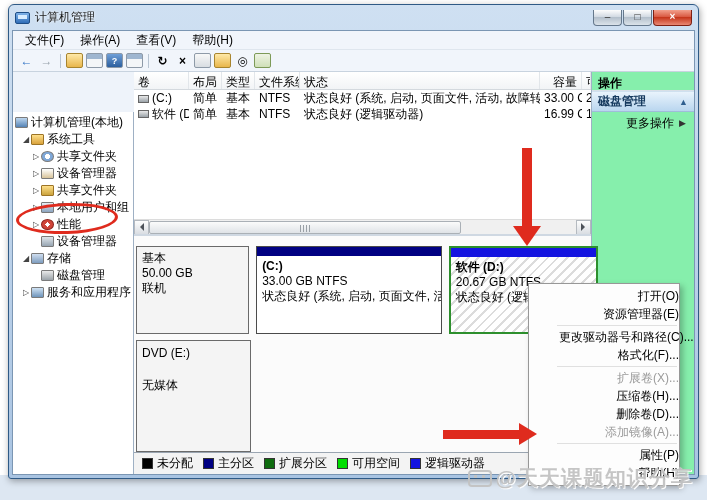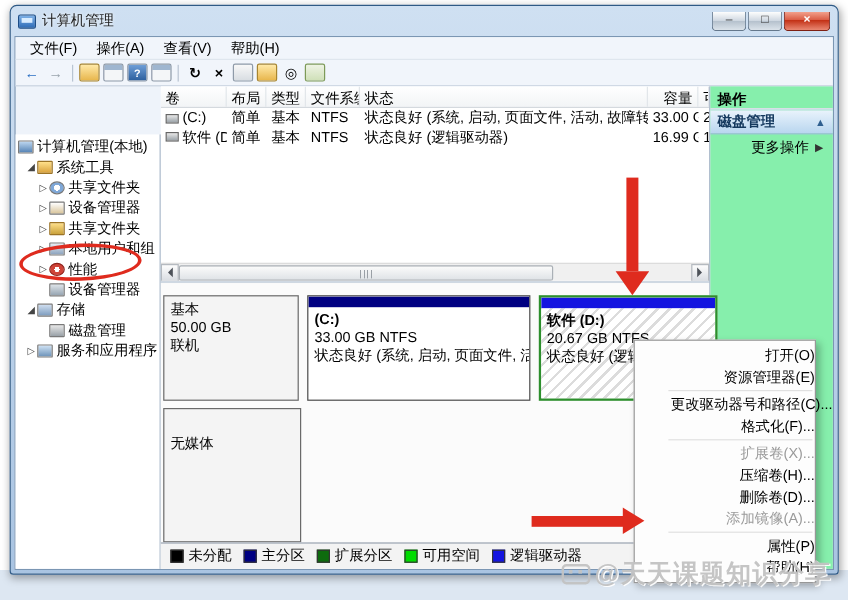--- a/index.html
+++ b/index.html
@@ -295,20 +295,21 @@
                 <div class="part-body hatched">
                   <div style="font-weight:bold">软件  (D:)</div>
                   <div>20.67 GB NTFS</div>
                   <div>状态良好 (逻辑驱动器)</div>
                 </div>
               </div>
             </div>
 
             <div class="cd-row">
               <div class="cd-label">
+                <div>DVD (E:)</div>
                 <div style="height:16px"></div>
                 <div>无媒体</div>
               </div>
             </div>
 
             <div class="legend">
               <span class="leg-item">
                   <span class="sw sw0"></span>
                   <span>未分配</span>
                 </span>

